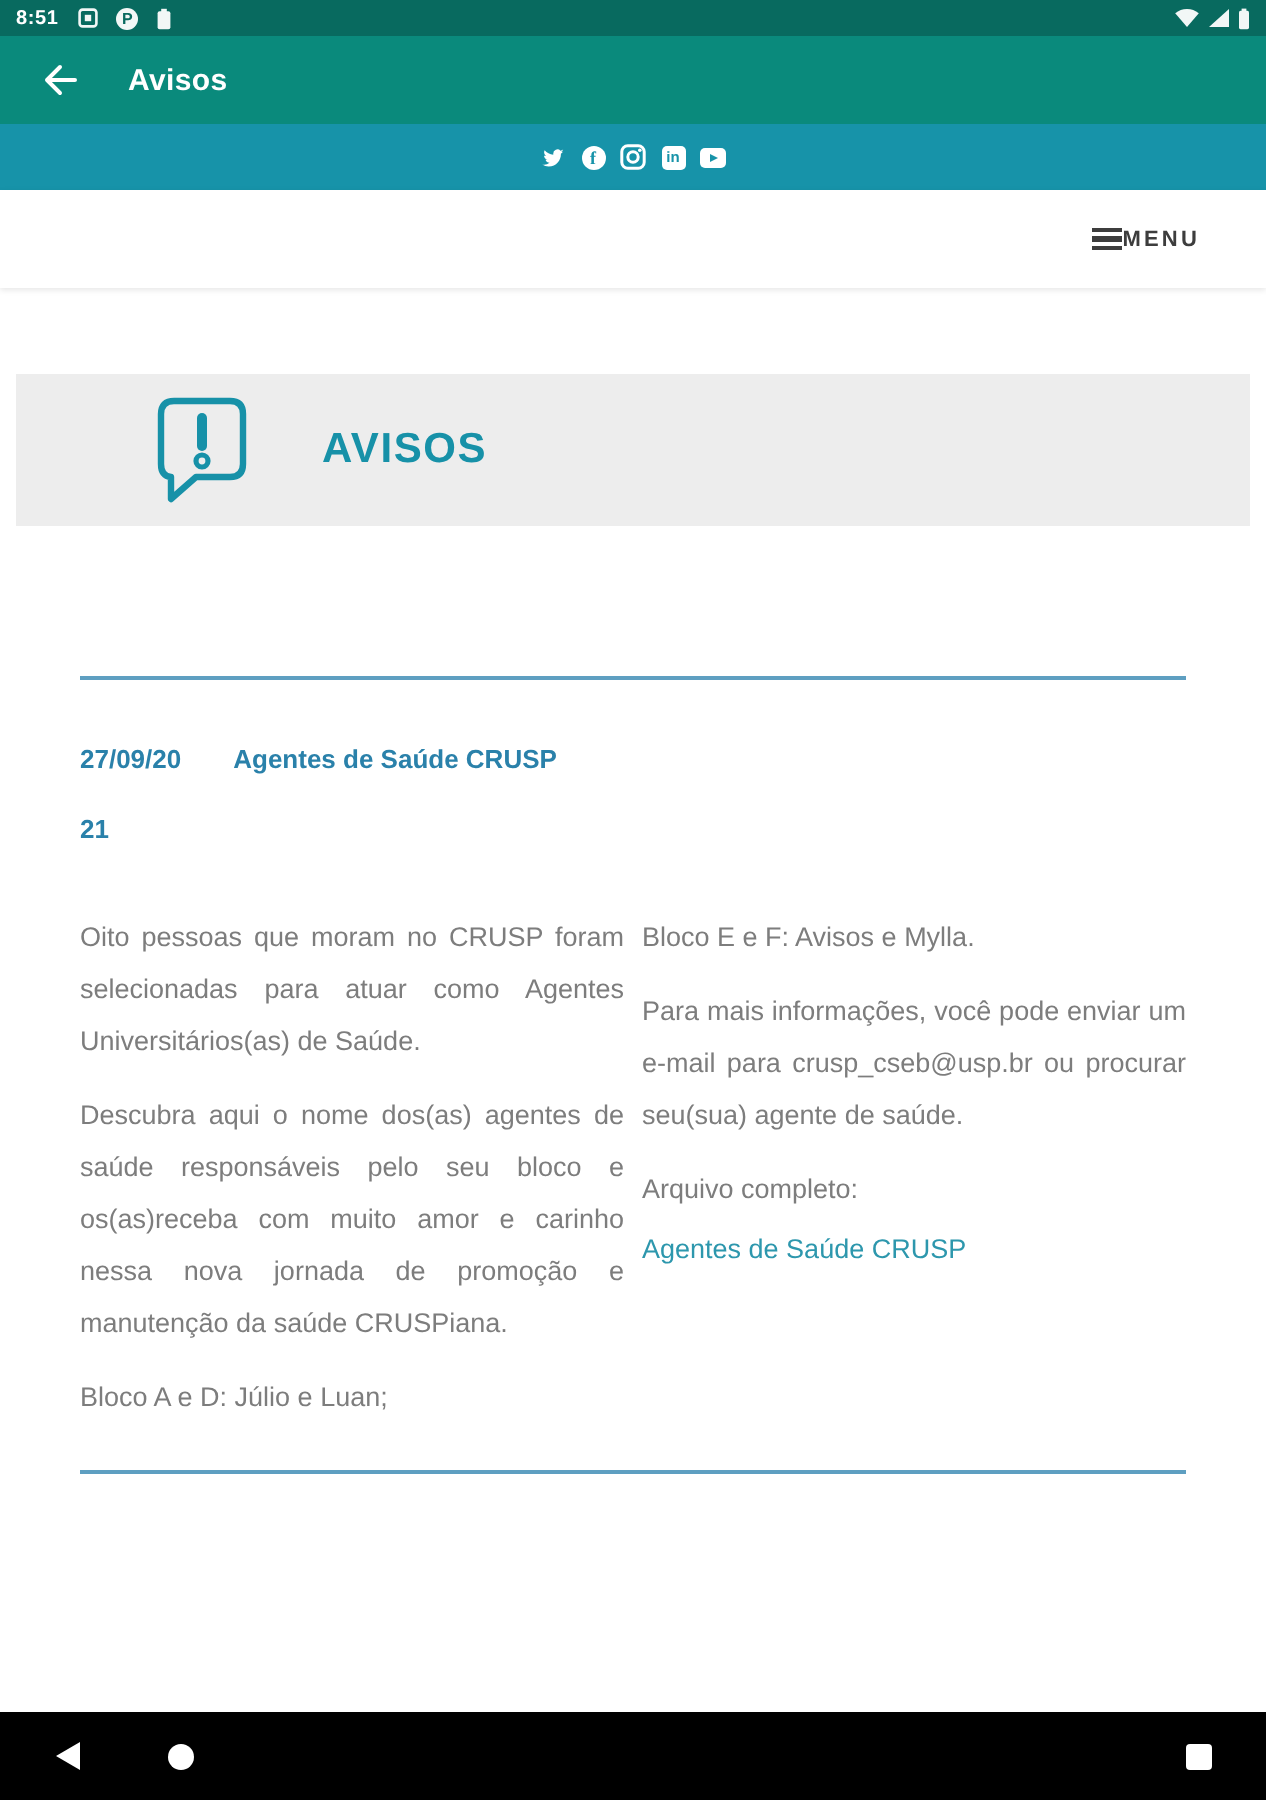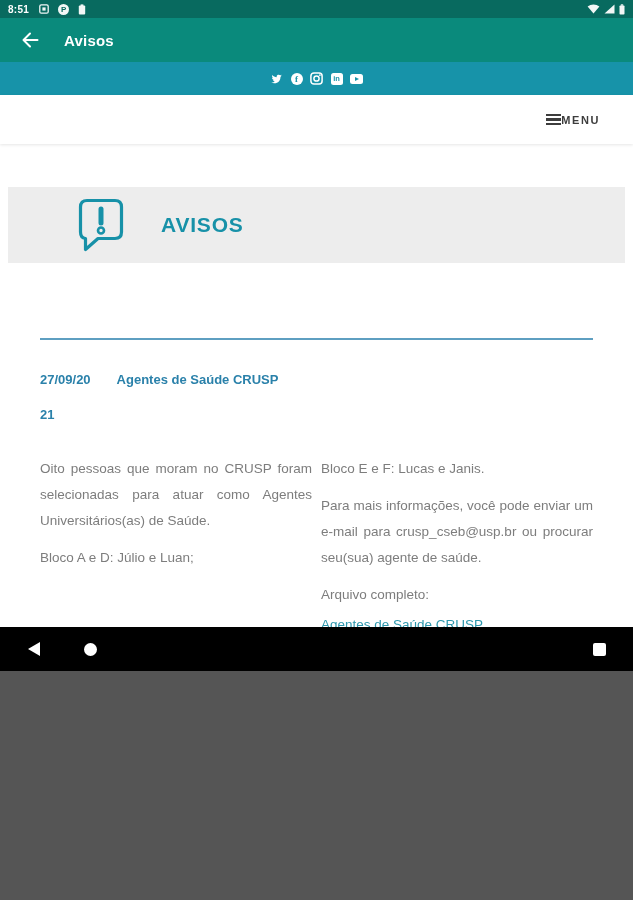--- a/index.html
+++ b/index.html
@@ -1,17 +1,17 @@
 <!DOCTYPE html>
 <html><head>
 <meta charset="utf-8">
 <style>
   * { margin:0; padding:0; box-sizing:border-box; }
   body { background:#555; font-family:"Liberation Sans", sans-serif; }
-  .device{ width:633px; height:671px; position:relative; background:#fff;
+  .device{ width:633px; height:900px; position:relative; background:#fff;
            margin:0 auto; overflow:hidden; }
 
   
   .statusbar{ height:18px; background:#086a5f; display:flex; align-items:center;
               padding:0 8px; color:#fff; }
   .sb-time{ font-size:10px; font-weight:bold; letter-spacing:.3px; }
   .sb-left-icons{ display:flex; align-items:center; gap:9px; margin-left:10px; opacity:.95; }
   .sb-right{ margin-left:auto; display:flex; align-items:center; gap:4px; opacity:.95; }
   .p-badge{ width:11px; height:11px; border-radius:50%; background:#fff; color:#086a5f;
             font-size:8px; font-weight:bold; display:flex; align-items:center; justify-content:center; }
@@ -169,24 +169,25 @@
     <hr class="divider d1">
 
     <h2 class="post-heading">
       <span>27/09/20</span><span class="title-part">Agentes de Saúde CRUSP</span><br>
       <span>21</span>
     </h2>
 
     <div class="cols">
       <div class="col">
         <p>Oito pessoas que moram no CRUSP foram selecionadas para atuar como Agentes Universitários(as) de Saúde.</p>
+        <p>Descubra aqui o nome dos(as) agentes de saúde responsáveis pelo seu bloco e os(as)receba com muito amor e carinho nessa nova jornada de promoção e manutenção da saúde CRUSPiana.</p>
         <p>Bloco A e D: Júlio e Luan;</p>
       </div>
       <div class="col">
-        <p>Bloco E e F: Lucas e Janis.</p>
+        <p>Bloco E e F: Avisos e Mylla.</p>
         <p>Para mais informações, você pode enviar um e-mail para crusp_cseb@usp.br ou procurar seu(sua) agente de saúde.</p>
         <p class="nogap">Arquivo completo:</p>
         <a class="file-link">Agentes de Saúde CRUSP</a>
       </div>
     </div>
 
     <hr class="divider d2">
   </div>
 
   <div class="navbar">

